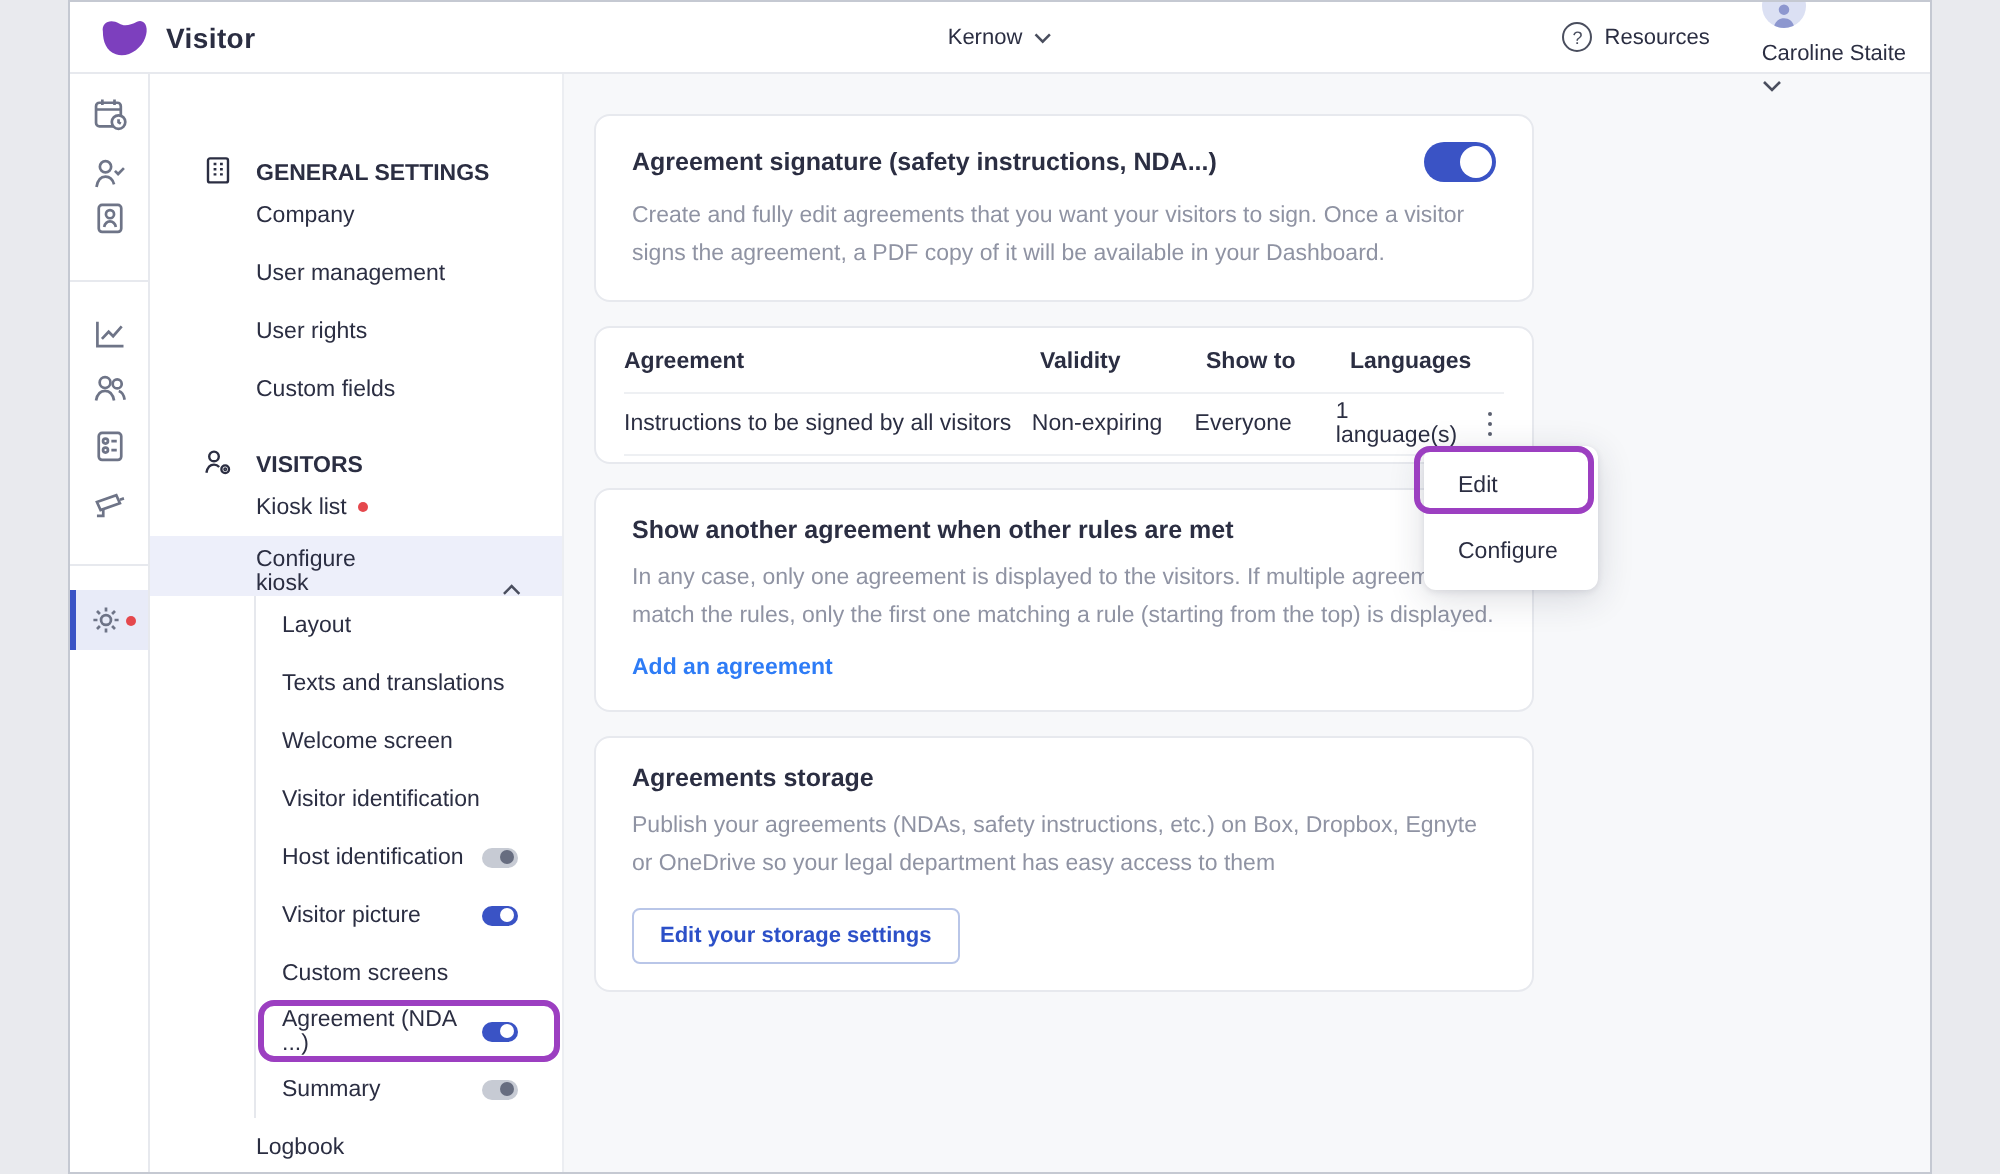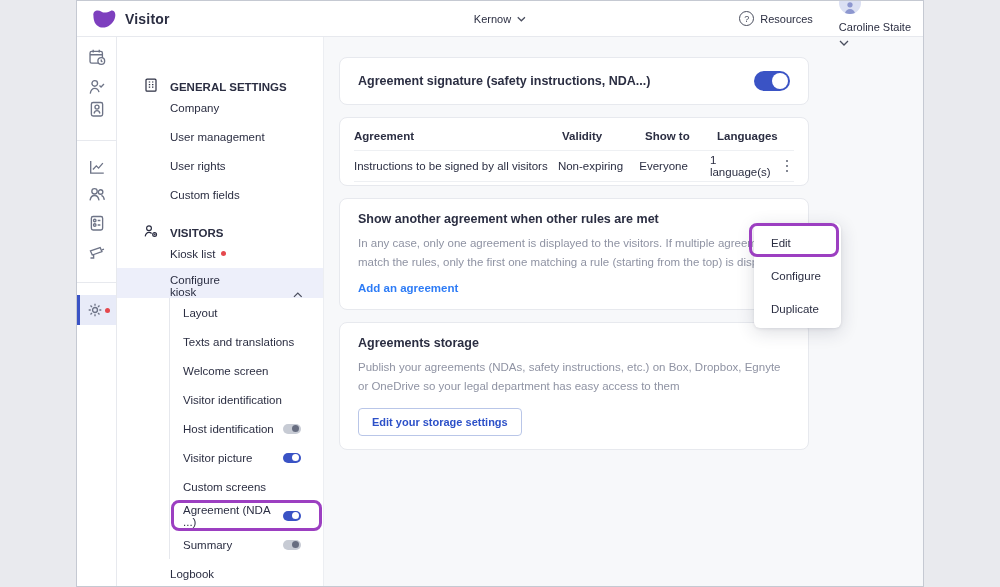--- a/index.html
+++ b/index.html
@@ -1,19 +1,19 @@
 <!DOCTYPE html>
 <html><head>
 <meta charset="utf-8">
 <style>
   * { margin:0; padding:0; box-sizing:border-box; }
   html,body { background:#e9eaee; }
   body { font-family:"Liberation Sans", sans-serif; }
   .screen {
-    position:relative; width:848px; height:587px; margin:0 auto;
+    position:relative; width:932px; height:587px; margin:0 auto;
     background:#f7f8fa; border:1px solid #c5c9d2; overflow:hidden;
     color:#2b2e42;
   }
 
   
   .header {
     position:absolute; top:0; left:0; right:0; height:36px;
     background:#fff; border-bottom:1px solid #e7e9ee;
     display:flex; align-items:center; padding:0 12px 0 14px; z-index:30;
   }
@@ -316,20 +316,21 @@
 
   <div class="main">
 
     <div class="card card-pad">
       <div class="title-row">
         <span class="card-title">Agreement signature (safety instructions, NDA...)</span>
         <span class="big-toggle">
             <span class="knob"></span>
           </span>
       </div>
+      <div class="card-desc">Create and fully edit agreements that you want your visitors to sign. Once a visitor signs the agreement, a PDF copy of it will be available in your Dashboard.</div>
     </div>
 
     <div class="card table-card">
       <div class="t-row t-head">
         <span class="col-agreement">Agreement</span>
         <span class="col-validity">Validity</span>
         <span class="col-showto">Show to</span>
         <span class="col-lang">Languages</span>
       </div>
       <div class="t-row">
@@ -355,19 +356,18 @@
       <div class="card-title">Agreements storage</div>
       <div class="card-desc">Publish your agreements (NDAs, safety instructions, etc.) on Box, Dropbox, Egnyte or OneDrive so your legal department has easy access to them</div>
       <span class="outline-btn">Edit your storage settings</span>
     </div>
 
   </div>
 
   <div class="menu">
     <div class="menu-item">Edit</div>
     <div class="menu-item">Configure</div>
-    <div class="menu-item">Duplicate</div>
   </div>
 
   <div class="annotation annot-edit"></div>
   <div class="annotation annot-agreement"></div>
 
 </div>
 
 </body></html>

